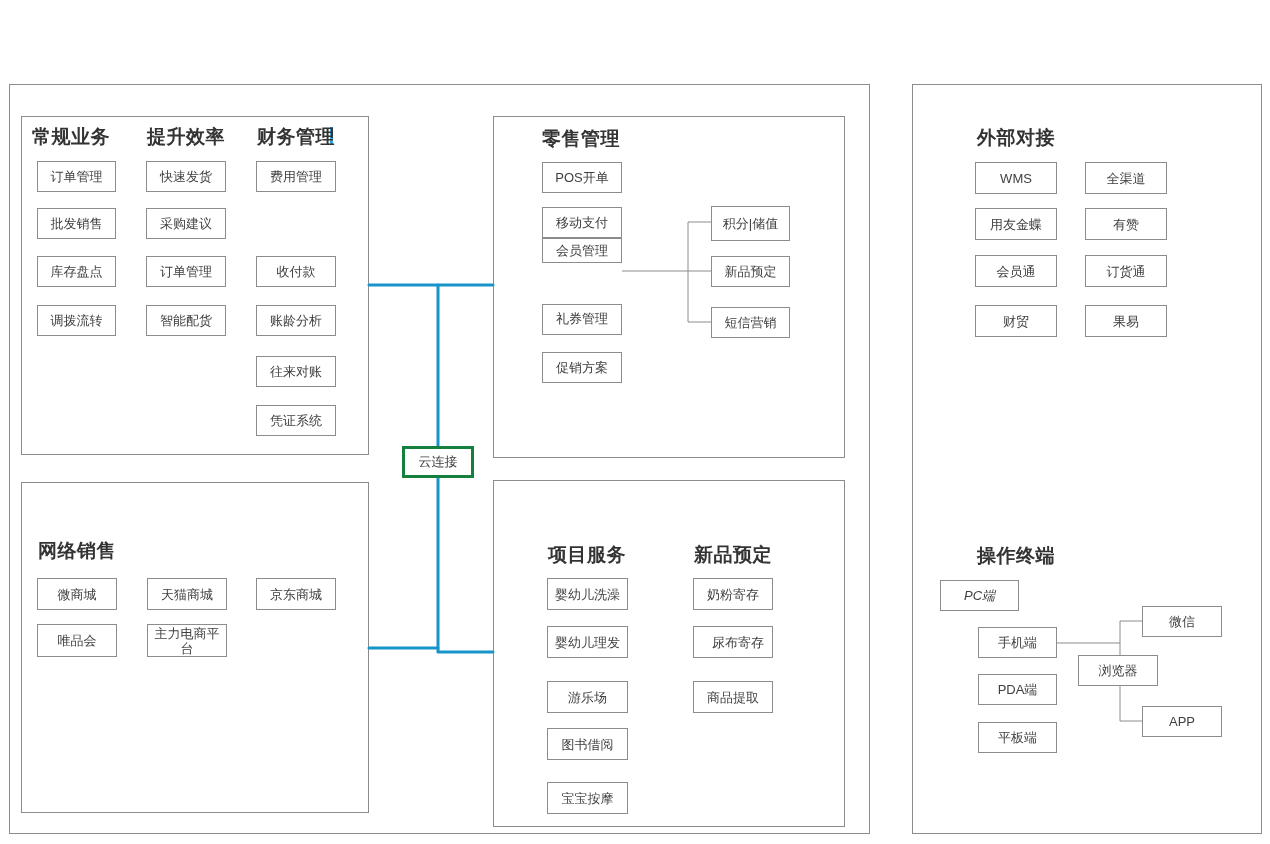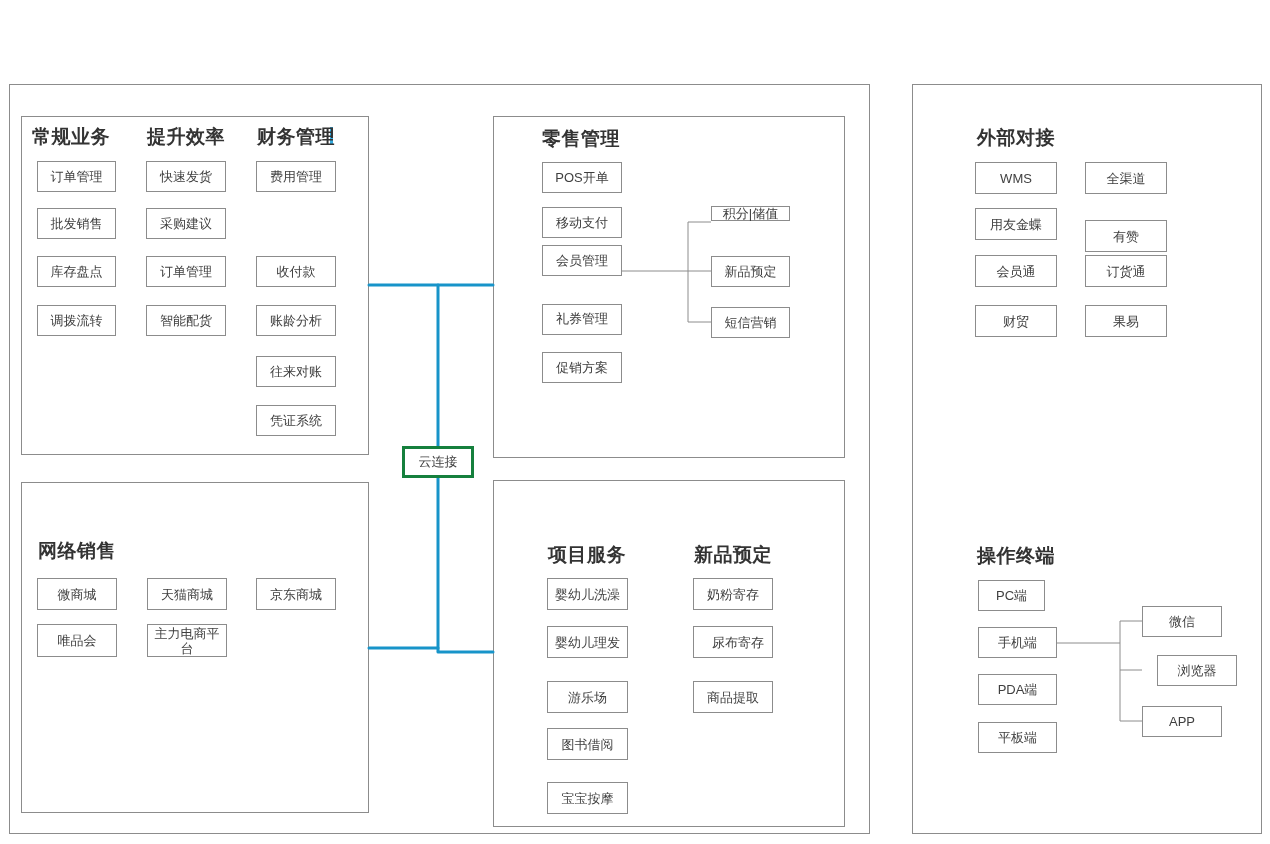--- a/index.html
+++ b/index.html
@@ -106,35 +106,35 @@
   <div class="node" style="left:256px; top:161px; width:80px; height:31px;">费用管理</div>
   <div class="node" style="left:256px; top:208px; width:80px; height:31px;margin-top:48px;">结账周期</div>
   <div class="node" style="left:256px; top:256px; width:80px; height:31px;">收付款</div>
   <div class="node" style="left:256px; top:305px; width:80px; height:31px;">账龄分析</div>
   <div class="node" style="left:256px; top:356px; width:80px; height:31px;">往来对账</div>
   <div class="node" style="left:256px; top:405px; width:80px; height:31px;">凭证系统</div>
 
   <div class="heading" style="left:542px; top:126px;">零售管理</div>
   <div class="node" style="left:542px; top:162px; width:80px; height:31px;">POS开单</div>
   <div class="node" style="left:542px; top:207px; width:80px; height:31px;">移动支付</div>
-  <div class="node" style="left:542px; top:245px; width:80px; height:31px;">会员管理</div>
+  <div class="node" style="left:542px; top:238px; width:80px; height:25px;">会员管理</div>
   <div class="node" style="left:542px; top:304px; width:80px; height:31px;font-family:Liberation Mono, monospace;">礼券管理</div>
   <div class="node" style="left:542px; top:352px; width:80px; height:31px;">促销方案</div>
 
-  <div class="node" style="left:711px; top:206px; width:79px; height:15px;">积分|储值</div>
+  <div class="node" style="left:711px; top:206px; width:79px; height:35px;">积分|储值</div>
   <div class="node" style="left:711px; top:256px; width:79px; height:31px;">新品预定</div>
   <div class="node" style="left:711px; top:307px; width:79px; height:31px;">短信营销</div>
 
   <div class="heading" style="left:977px; top:125px;">外部对接</div>
   <div class="node" style="left:975px; top:162px; width:82px; height:32px;">WMS</div>
   <div class="node" style="left:975px; top:208px; width:82px; height:32px;">用友金蝶</div>
   <div class="node" style="left:975px; top:255px; width:82px; height:32px;">会员通</div>
   <div class="node" style="left:975px; top:305px; width:82px; height:32px;">财贸</div>
   <div class="node" style="left:1085px; top:162px; width:82px; height:32px;">全渠道</div>
-  <div class="node" style="left:1085px; top:208px; width:82px; height:32px;margin-top:12px;">有赞</div>
+  <div class="node" style="left:1085px; top:208px; width:82px; height:32px;">有赞</div>
   <div class="node" style="left:1085px; top:255px; width:82px; height:32px;">订货通</div>
   <div class="node" style="left:1085px; top:305px; width:82px; height:32px;">果易</div>
 
   <div class="heading" style="left:38px; top:538px;">网络销售</div>
   <div class="node" style="left:37px; top:578px; width:80px; height:32px;">微商城</div>
   <div class="node" style="left:147px; top:578px; width:80px; height:32px;">天猫商城</div>
   <div class="node" style="left:256px; top:578px; width:80px; height:32px;">京东商城</div>
   <div class="node" style="left:37px; top:624px; width:80px; height:33px;">唯品会</div>
   <div class="node" style="left:147px; top:624px; width:80px; height:33px;">主力电商平台</div>
 
@@ -144,23 +144,23 @@
   <div class="node" style="left:547px; top:681px; width:81px; height:32px;">游乐场</div>
   <div class="node" style="left:547px; top:728px; width:81px; height:32px;">图书借阅</div>
   <div class="node" style="left:547px; top:782px; width:81px; height:32px;">宝宝按摩</div>
 
   <div class="heading" style="left:694px; top:542px;">新品预定</div>
   <div class="node" style="left:693px; top:578px; width:80px; height:32px;">奶粉寄存</div>
   <div class="node" style="left:693px; top:626px; width:80px; height:32px;padding-left:12px;">尿布寄存</div>
   <div class="node" style="left:693px; top:681px; width:80px; height:32px;">商品提取</div>
 
   <div class="heading" style="left:977px; top:543px;">操作终端</div>
-  <div class="node" style="left:978px; top:580px; width:67px; height:31px;">PC端</div>
+  <div class="node" style="left:940px; top:580px; width:79px; height:31px;font-style:italic;">PC端</div>
   <div class="node" style="left:978px; top:627px; width:79px; height:31px;">手机端</div>
   <div class="node" style="left:978px; top:674px; width:79px; height:31px;">PDA端</div>
   <div class="node" style="left:978px; top:722px; width:79px; height:31px;">平板端</div>
   <div class="node" style="left:1142px; top:606px; width:80px; height:31px;">微信</div>
-  <div class="node" style="left:1157px; top:655px; width:80px; height:31px;">浏览器</div>
+  <div class="node" style="left:1078px; top:655px; width:80px; height:31px;">浏览器</div>
   <div class="node" style="left:1142px; top:706px; width:80px; height:31px;">APP</div>
 
   <div class="cloud-node">云连接</div>
 
 </div>
 
 </body></html>

